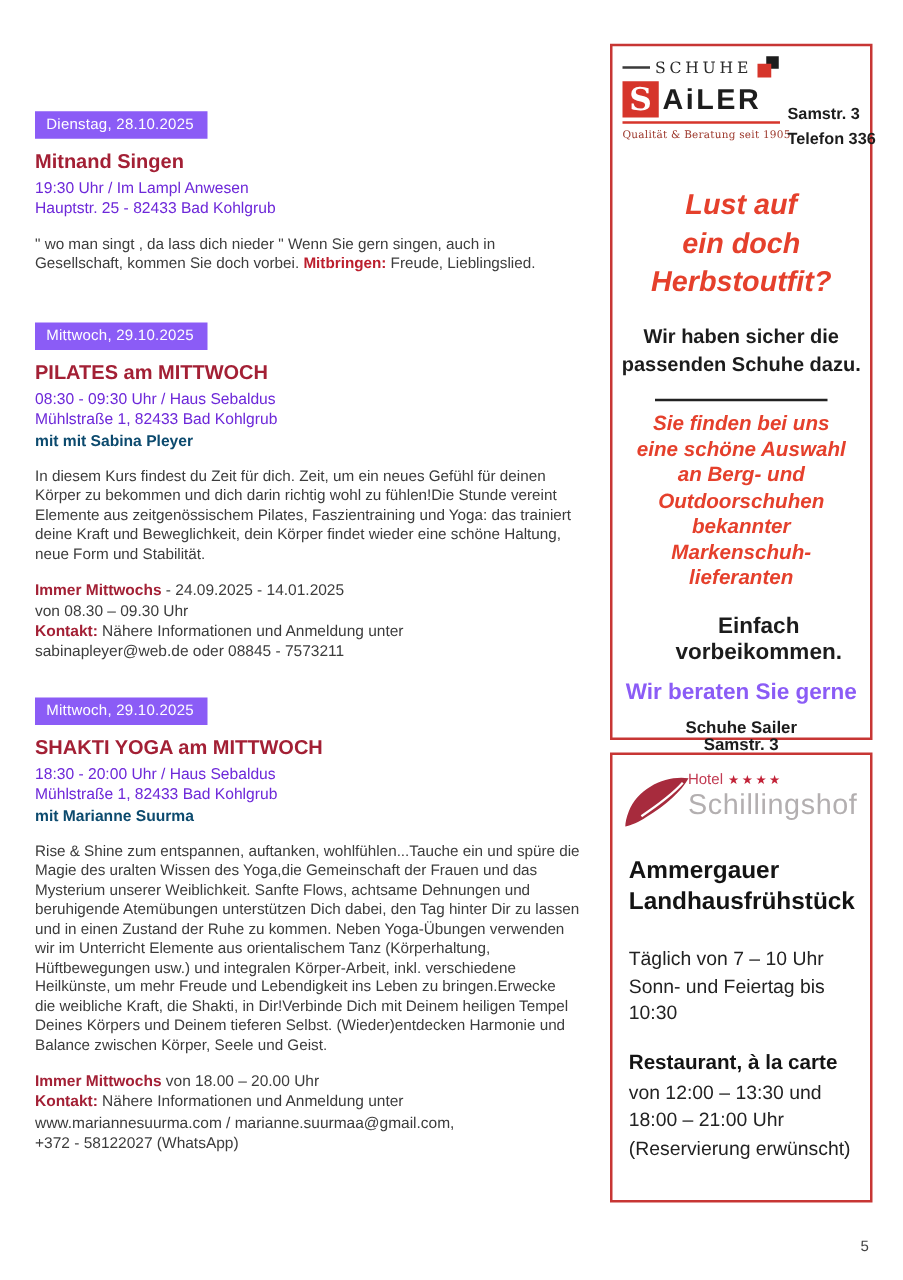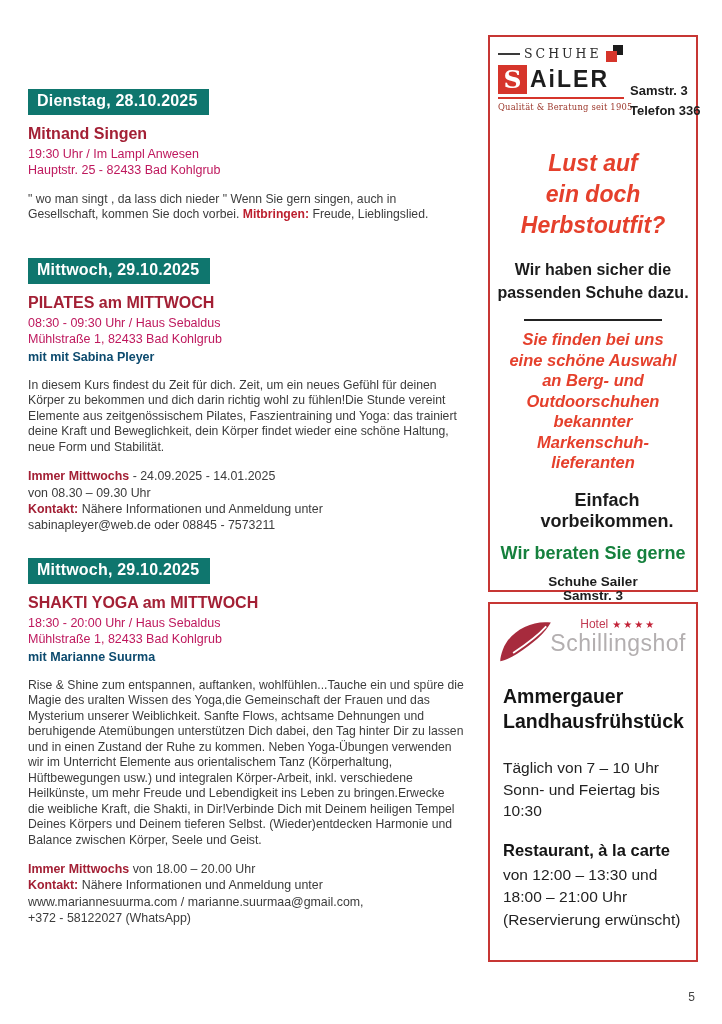--- a/index.html
+++ b/index.html
@@ -7,25 +7,25 @@
   .page {
     position:relative; width:722px; height:1024px; background:#fff;
     font-family:"Liberation Sans", sans-serif; color:#3c3c3c; overflow:hidden;
   }
   
   .section { position:absolute; left:28px; width:436px; }
   .sec-1 { top:89px; }
   .sec-2 { top:258px; }
   .sec-3 { top:558px; }
   .date-banner {
-    display:inline-block; background:#0f766e; color:#fff; font-weight:bold;
-    font-size:16px; padding:3px 11px 5px 9px; letter-spacing:0.2px;
+    display:inline-block; background:#8b5cf6; color:#fff; font-weight:normal;
+    font-size:12px; padding:3px 11px 5px 9px; letter-spacing:0.2px;
   }
   .event-title { color:#a32035; font-size:16px; font-weight:bold; margin:10px 0 3px; }
-  .detail { font-size:12.5px; color:#be185d; line-height:1.3; }
+  .detail { font-size:12.5px; color:#6d28d9; line-height:1.3; }
   .organizer { font-size:12.5px; font-weight:bold; color:#0c4a6e; line-height:1.3; margin-top:1px; }
   .para { font-size:12.2px; line-height:1.27; margin-top:13px; color:#3c3c3c; }
   .label { font-weight:bold; color:#a32035; }
   .label-bright { font-weight:bold; color:#bc1f2e; }
   .info { margin-top:13px; font-size:12.4px; line-height:1.32; }
   
   .ad { position:absolute; left:488px; width:210px; border:2px solid #c73634; background:#fff; }
   .ad-sailer { top:35px; height:557px; }
   .ad-hotel  { top:602px; height:360px; }
   
@@ -45,26 +45,26 @@
   }
   .logo-rest { font-weight:bold; font-size:23px; letter-spacing:2px; color:#1d1d1d; margin-left:3px; }
   .logo-underline { height:2px; background:#d6352b; margin-top:3px; }
   .logo-tagline { font-family:"DejaVu Serif", serif; font-size:8.4px; color:#9c372b; margin-top:3px; letter-spacing:0.2px; white-space:nowrap; }
   .sailer-addr { margin-left:6px; margin-top:36px; font-size:13px; font-weight:bold; color:#1c1c1c; line-height:1.55; white-space:nowrap; }
   .sailer-headline { margin-top:27px; text-align:center; color:#e5402c; font-weight:bold; font-style:italic; font-size:23px; line-height:31px; }
   .sailer-subline { margin-top:17px; text-align:center; color:#1c1c1c; font-weight:bold; font-size:16px; line-height:23px; }
   .sailer-divider { width:138px; border-top:2px solid #222; margin:15px auto 8px; }
   .sailer-promo { text-align:center; color:#e5402c; font-weight:bold; font-style:italic; font-size:16.5px; line-height:20.5px; margin-top:6px; }
   .sailer-cta1 { margin-top:17px; text-align:center; font-weight:bold; font-size:18px; color:#1c1c1c;padding-left:28px; }
-  .sailer-cta2 { margin-top:11px; text-align:center; font-weight:bold; font-size:18px; color:#15803d; }
+  .sailer-cta2 { margin-top:11px; text-align:center; font-weight:bold; font-size:18px; color:#8b5cf6; }
   .sailer-footer { margin-top:11px; text-align:center; font-weight:bold; font-size:13.5px; line-height:14.5px; color:#1c1c1c; }
   
   .hotel-logo { position:relative; height:64px; padding-top:10px; }
   .feather { position:absolute; left:8px; top:14px; }
-  .hotel-meta { position:absolute; right:10px; top:10px; text-align:center;margin-left:32px; }
+  .hotel-meta { position:absolute; right:10px; top:10px; text-align:left;margin-left:32px; }
   .hotel-word { font-size:12px; color:#c23a52; display:inline-block; margin-right:4px; }
   .hotel-stars { font-size:10px; color:#c22237; letter-spacing:2px; }
   .hotel-name { font-size:23px; color:#b3afb0; font-weight:normal; letter-spacing:0.5px; margin-top:-2px; }
   .hotel-title { margin:16px 0 0 13px; font-weight:bold; font-size:19.5px; line-height:25px; color:#141414; }
   .hotel-breakfast { margin:23px 0 0 13px; font-size:15.5px; line-height:21.5px; color:#222; }
   .hotel-rest-title { margin:19px 0 0 13px; font-weight:bold; font-size:16.5px; color:#141414; }
   .hotel-rest-lines { margin:4px 0 0 13px; font-size:15.5px; line-height:22.5px; color:#222; }
   
   .page-num { position:absolute; right:27px; top:990px; font-size:12px; color:#444; }
 </style>

